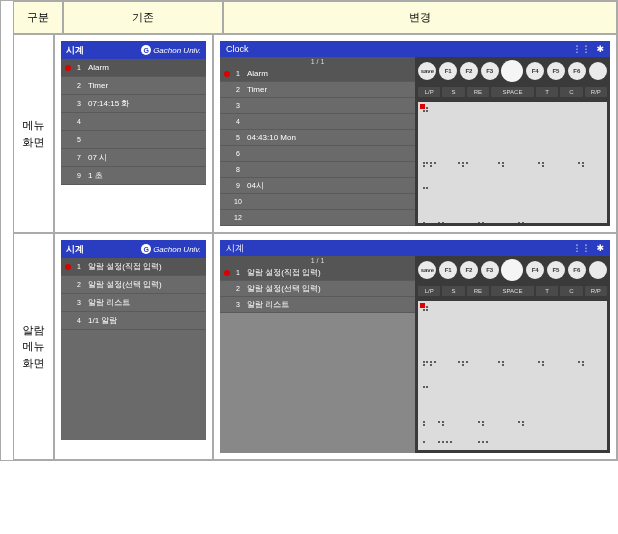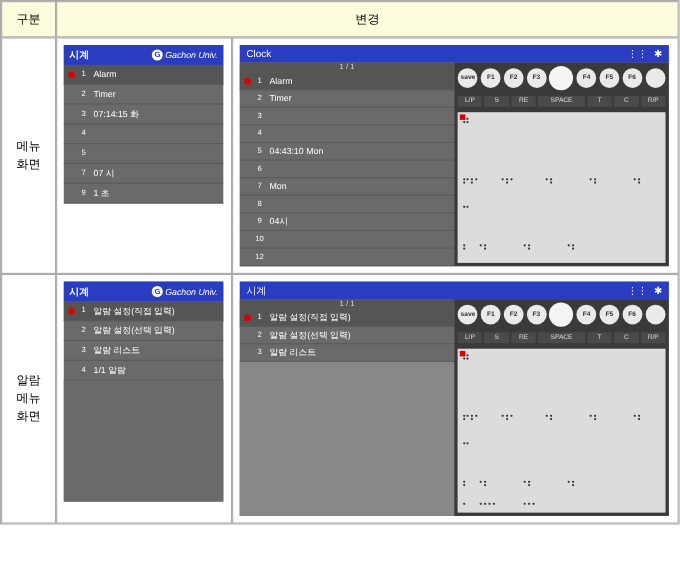--- a/index.html
+++ b/index.html
@@ -1,17 +1,17 @@
 <!DOCTYPE html>
 <html><head>
 <meta charset="utf-8">
 <style>
 * { box-sizing: border-box; margin: 0; padding: 0; }
 body { font-family: Arial, sans-serif; font-size: 10px; background: #fff; }
-.outer { width: 618px; border: 1px solid #aaa; }
+.outer { width: 618px; border: 1px solid #aaa; padding-left: 12px; }
 .hrow { display: flex; }
 .hcell { background: #fdfcdc; border: 1px solid #aaa; text-align: center; padding: 8px 4px; font-size: 11px; }
 .c1 { width: 50px; }
 .c2 { width: 160px; }
 .c3 { flex: 1; }
 .brow { display: flex; }
 .rlabel { width: 50px; border: 1px solid #aaa; display: flex; align-items: center; justify-content: center; font-size: 11px; text-align: center; line-height: 1.5; }
 .rcontent { border: 1px solid #aaa; padding: 6px; display: flex; align-items: flex-start; }
 .w2 { width: 160px; }
 .w3 { flex: 1; }
@@ -49,20 +49,21 @@
 .dv-kbtn.w2x { flex: 2; }
 .dv-braille { background: #dcdcdc; flex: 1; margin: 3px; position: relative; overflow: hidden; }
 .br-dot { position: absolute; width: 2px; height: 2px; background: #333; border-radius: 50%; }
 </style>
 </head>
 <body>
 
 <div class="outer">
   <div class="hrow">
     <div class="hcell c1">구분</div>
+    <div class="hcell c2">기존</div>
     <div class="hcell c3">변경</div>
   </div>
 
   <div class="brow">
     <div class="rlabel" style="white-space:pre-line">메뉴
 화면</div>
 
     <div class="rcontent w2">
       <div class="phone">
         <div class="ph-header">
@@ -144,25 +145,20 @@
                 </div>
                 <div class="dv-item">
                   <span style="width: 9px;"></span>
                   <span class="ph-num">5</span>
                   <span class="ph-text">04:43:10 Mon</span>
                 </div>
                 <div class="dv-item">
                   <span style="width: 9px;"></span>
                   <span class="ph-num">6</span>
                   <span class="ph-text"></span>
-                </div>
-                <div class="dv-item">
-                  <span style="width: 9px;"></span>
-                  <span class="ph-num">7</span>
-                  <span class="ph-text">Mon</span>
                 </div>
                 <div class="dv-item">
                   <span style="width: 9px;"></span>
                   <span class="ph-num">8</span>
                   <span class="ph-text"></span>
                 </div>
                 <div class="dv-item">
                   <span style="width: 9px;"></span>
                   <span class="ph-num">9</span>
                   <span class="ph-text">04시</span>

